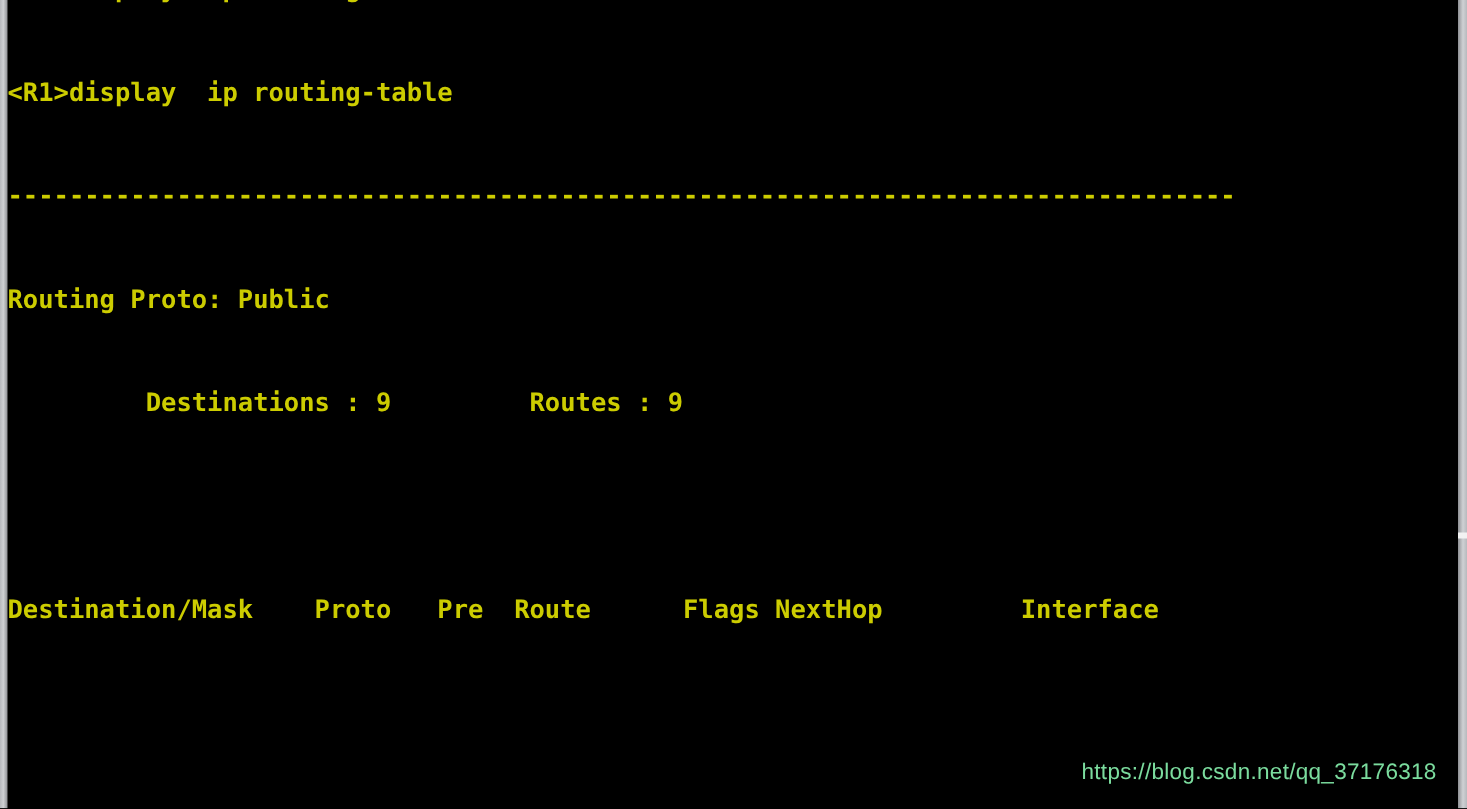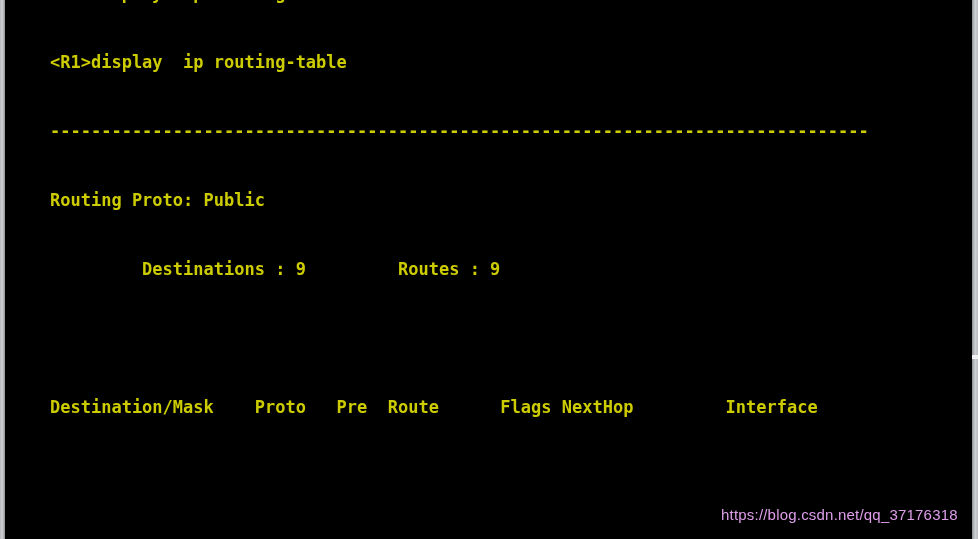--- a/index.html
+++ b/index.html
@@ -46,21 +46,20 @@
     left: 5px;
     right: 6px;
     height: 539px;
     font-family: "DejaVu Sans Mono", "Liberation Mono", monospace;
     font-size: 17px;
     line-height: 23px;
     letter-spacing: 0px;
     color: #cccc00;
     white-space: pre;
     font-weight: bold;
-    margin-left: 45px;
     -webkit-font-smoothing: none;
   }
   .line {
     height: 23px;
     margin: 0;
     padding: 0;
   }
   
   .clip-top {
     position: absolute;
@@ -75,21 +74,21 @@
     top: 5px;
     left: 0;
     right: 0;
   }
   .watermark {
     position: absolute;
     left: 721px;
     top: 506px;
     font-family: "Liberation Sans", sans-serif;
     font-size: 15px;
-    color: #f0abfc;
+    color: #86efac;
     white-space: nowrap;
     opacity: 0.92;
     letter-spacing: 0.2px;
   }
 </style>
 </head>
 <body>
 
 <div id="screen">
 

